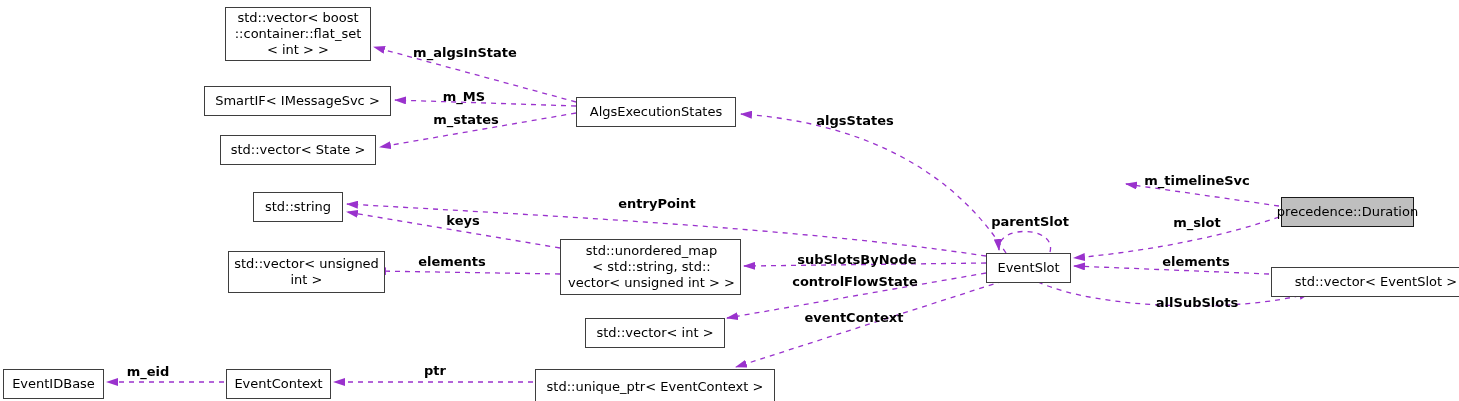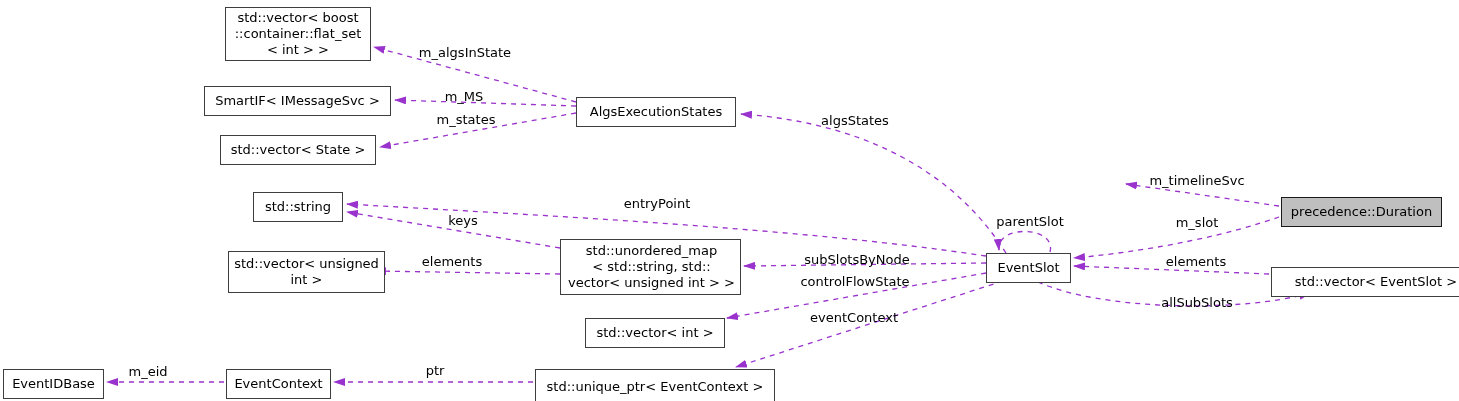--- a/index.html
+++ b/index.html
@@ -16,21 +16,21 @@
   #arrhead{fill:var(--edge);}
   .node{
     position:absolute;box-sizing:border-box;display:flex;align-items:center;justify-content:center;
     border:1.5px solid var(--node-border);background:var(--node-fill);color:var(--text);
     font-size:13px;line-height:16px;text-align:center;white-space:pre-line;padding:14px 4px;
   }
   .node.left{justify-content:flex-start;text-align:center;padding-left:7px;}
   .node.hl{background:var(--hl-fill);border-color:#1a1a1a;}
   .elabel{
     position:absolute;transform:translate(-50%,-50%);color:var(--text);
-    font-size:13px;white-space:nowrap;
+    font-size:13px;white-space:nowrap;font-weight:bold;
   }
 </style>
 </head>
 <body>
 
 <div id="canvas">
 
   <svg id="edges" width="1459" height="401">
     <defs>
       <marker id="arr" markerWidth="12" markerHeight="8" refX="11" refY="4" orient="auto" markerUnits="userSpaceOnUse">
@@ -66,21 +66,21 @@
   <div class="node" style="left:228px;top:251px;width:157px;height:42px">std::vector&lt; unsigned
 int &gt;</div>
   <div class="node left" style="left:560px;top:239px;width:181px;height:56px">std::unordered_map
 &lt; std::string, std::
 vector&lt; unsigned int &gt; &gt;</div>
   <div class="node" style="left:585px;top:318px;width:140px;height:27px">std::vector&lt; int &gt;</div>
   <div class="node" style="left:3px;top:369px;width:101px;height:28px">EventIDBase</div>
   <div class="node" style="left:226px;top:369px;width:105px;height:28px">EventContext</div>
   <div class="node" style="left:535px;top:369px;width:240px;height:36px">std::unique_ptr&lt; EventContext &gt;</div>
   <div class="node" style="left:986px;top:253px;width:85px;height:27px">EventSlot</div>
-  <div class="node hl" style="left:1281px;top:197px;width:161px;height:27px">precedence::Duration</div>
+  <div class="node hl" style="left:1281px;top:197px;width:133px;height:27px">precedence::Duration</div>
   <div class="node" style="left:1271px;top:267px;width:210px;height:27px">std::vector&lt; EventSlot &gt;</div>
 
   <span class="elabel" style="left:465px;top:52px">m_algsInState</span>
   <span class="elabel" style="left:464px;top:96px">m_MS</span>
   <span class="elabel" style="left:466px;top:119px">m_states</span>
   <span class="elabel" style="left:855px;top:120px">algsStates</span>
   <span class="elabel" style="left:657px;top:203px">entryPoint</span>
   <span class="elabel" style="left:463px;top:220px">keys</span>
   <span class="elabel" style="left:452px;top:261px">elements</span>
   <span class="elabel" style="left:857px;top:259px">subSlotsByNode</span>

